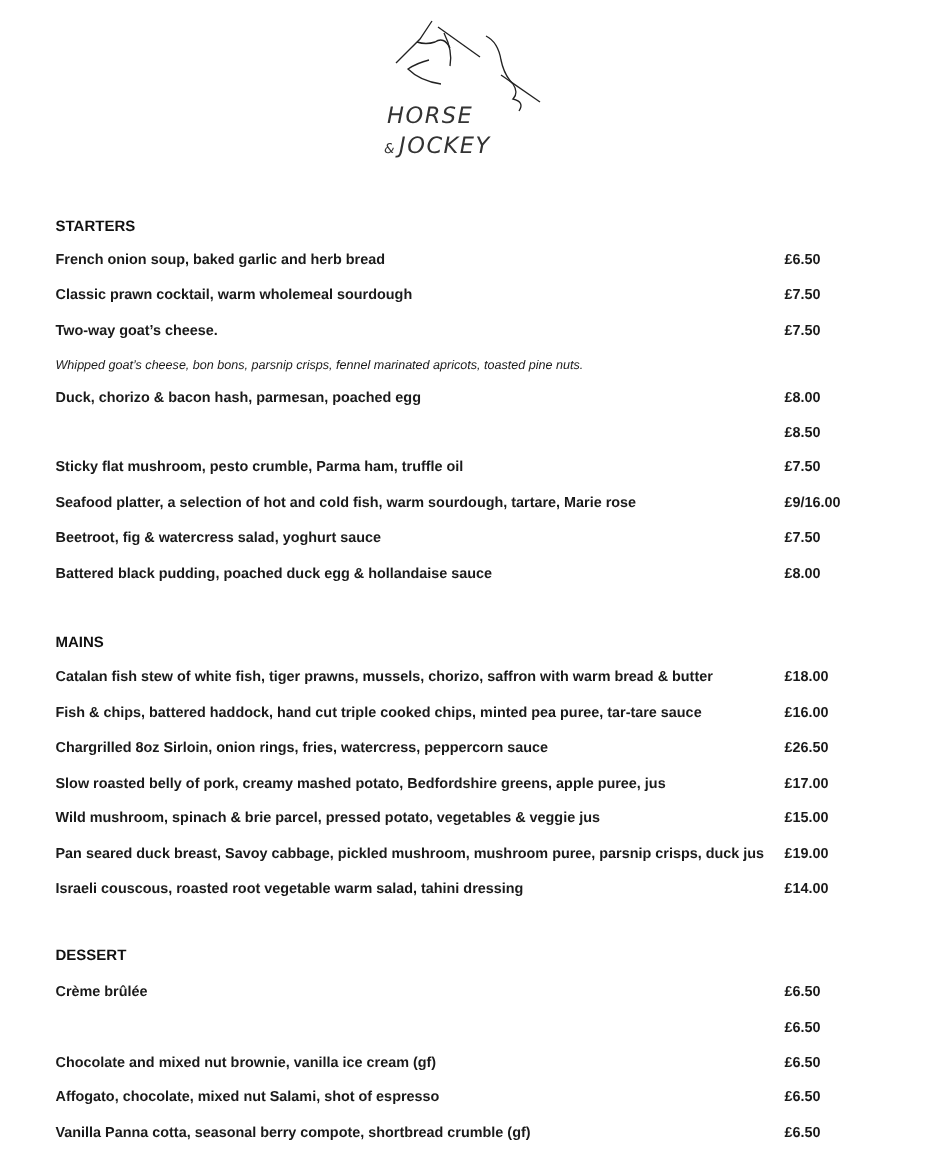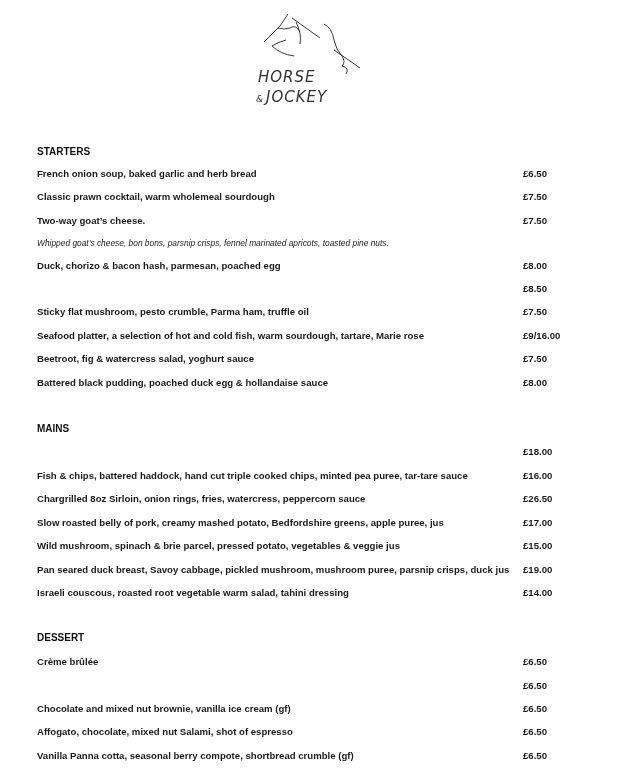--- a/index.html
+++ b/index.html
@@ -71,20 +71,21 @@
     <span class="price">£7.50</span>
   </div>
 <div class="row" style="top:377px">
     <span class="desc">Battered black pudding, poached duck egg &amp; hollandaise sauce</span>
     <span class="price">£8.00</span>
   </div>
 
 <div class="section-title" style="top:423px">MAINS</div>
 
 <div class="row" style="top:446px">
+    <span class="desc">Catalan fish stew of white fish, tiger prawns, mussels, chorizo, saffron with warm bread &amp; butter</span>
     <span class="price">£18.00</span>
   </div>
 <div class="row" style="top:470px">
     <span class="desc">Fish &amp; chips, battered haddock, hand cut triple cooked chips, minted pea puree, tar-tare sauce</span>
     <span class="price">£16.00</span>
   </div>
 <div class="row" style="top:493px">
     <span class="desc">Chargrilled 8oz Sirloin, onion rings, fries, watercress, peppercorn sauce</span>
     <span class="price">£26.50</span>
   </div>

